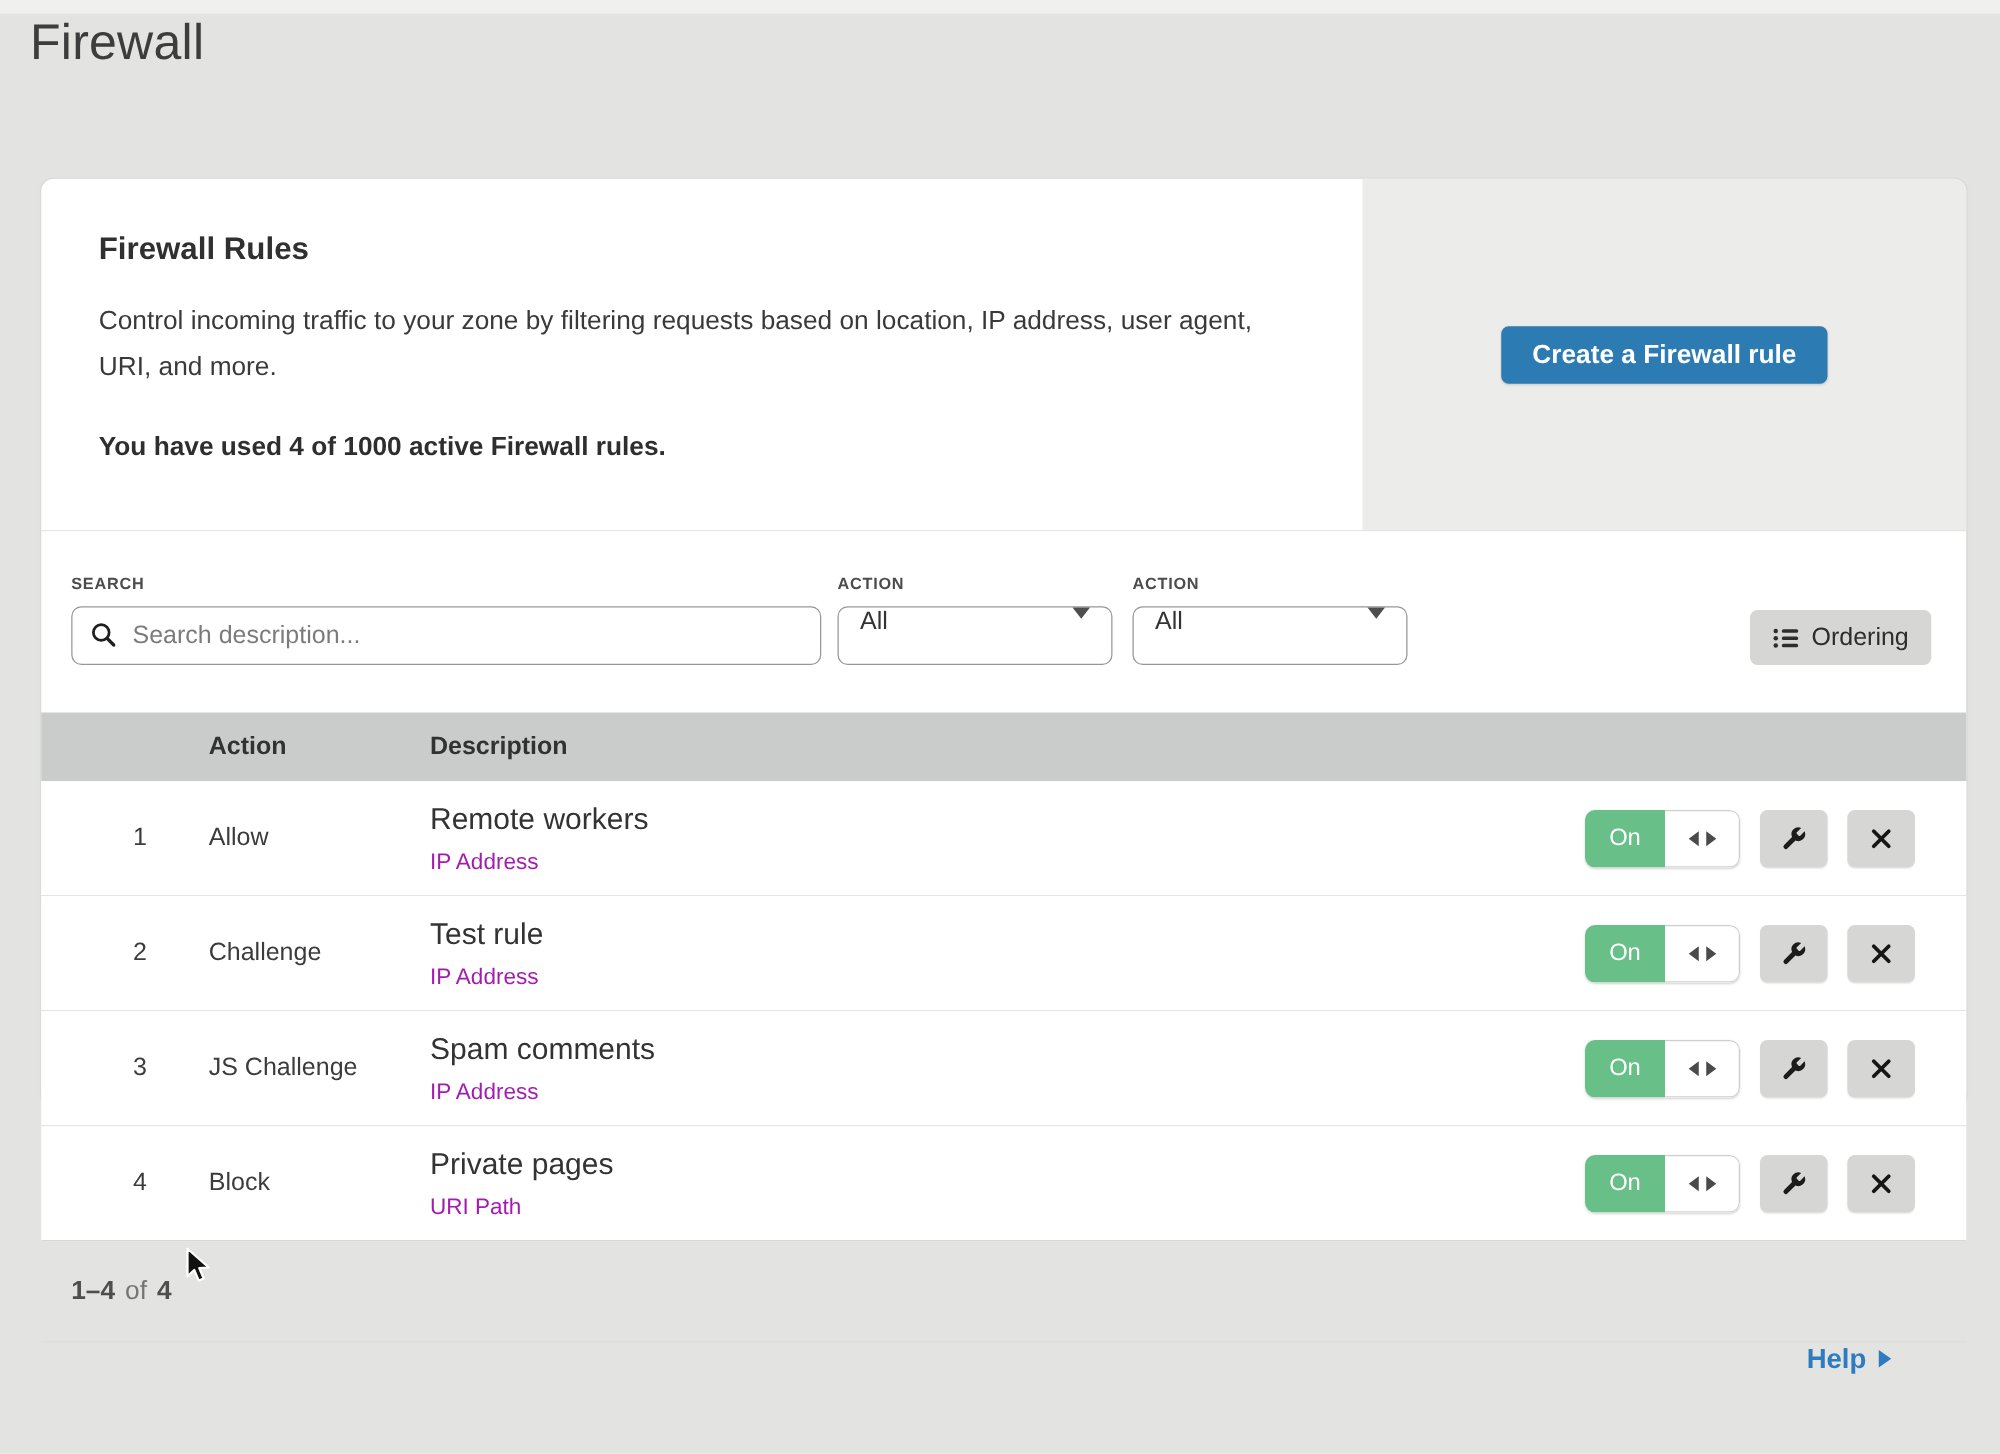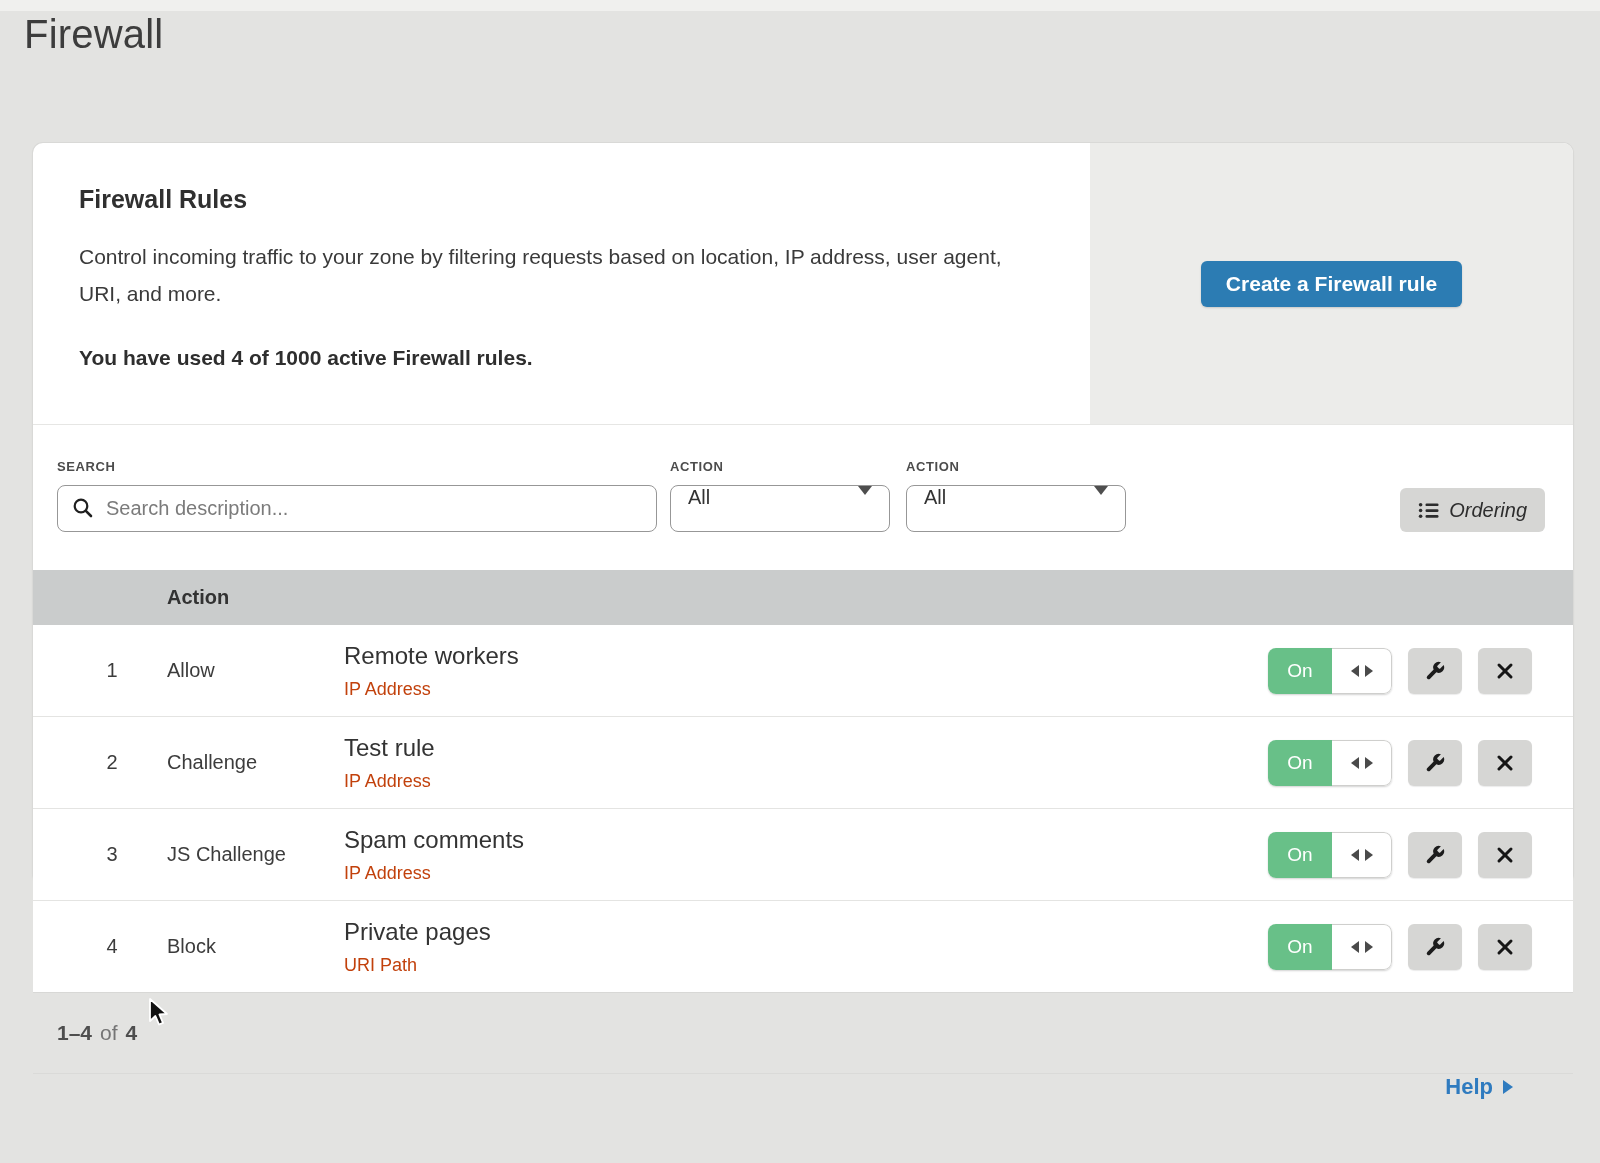--- a/index.html
+++ b/index.html
@@ -84,42 +84,42 @@
     border-top: 9px solid #4e4e4e;
   }
   .gap-13 { width: 13px; flex: 0 0 auto; }
   .gap-16 { width: 16px; flex: 0 0 auto; }
 
   .ordering-btn {
     margin-left: auto;
     height: 44px; padding: 0 18px;
     background: #d6d6d4; border: none; border-radius: 6px;
     font-family: inherit; font-size: 20px; color: #2d2d2d;
-    display: flex; align-items: center; gap: 10px; cursor: pointer; font-style: italic;
+    display: flex; align-items: center; gap: 10px; cursor: pointer;
   }
 
   
   .table-header {
     height: 55px; flex: 0 0 auto;
     background: #cacccc;
     display: grid; grid-template-columns: 134px 177px 1fr 340px;
     align-items: center;
     font-size: 20px; font-weight: 700; color: #323232;
   }
   .rule-row {
     height: 92px; flex: 0 0 auto;
     display: grid; grid-template-columns: 134px 177px 1fr 340px;
     align-items: center;
     border-bottom: 1px solid #e4e4e2;
     background: #fff;
   }
   .cell-priority { text-align: center; padding-left: 24px; font-size: 20px; color: #3c3c3c; }
   .cell-action { font-size: 20px; color: #3c3c3c; }
   .desc-title { font-size: 24px; color: #333; }
-  .desc-sub { font-size: 18px; color: #c2410c; margin-top: 9px; }
+  .desc-sub { font-size: 18px; color: #a21caf; margin-top: 9px; }
   .cell-controls {
     display: flex; align-items: center; justify-content: flex-end;
     padding-right: 41px; gap: 16px;
   }
 
   
   .toggle {
     display: flex; height: 46px; border-radius: 8px;
     box-shadow: 0 1px 2px rgba(0,0,0,0.18);
     cursor: pointer; overflow: hidden;
@@ -239,20 +239,21 @@
         <circle cx="2.6" cy="16.3" r="1.8" fill="#2d2d2d"></circle>
         <rect x="7.5" y="15" width="13" height="2.7" rx="1.2" fill="#2d2d2d"></rect>
       </svg>
       <span>Ordering</span>
     </button>
   </section>
 
   <div class="table-header">
     <div></div>
     <div>Action</div>
+    <div>Description</div>
     <div></div>
   </div>
 
   <div class="rule-row">
     <div class="cell-priority">1</div>
     <div class="cell-action">Allow</div>
     <div class="cell-desc">
       <div class="desc-title">Remote workers</div>
       <div class="desc-sub">IP Address</div>
     </div>

